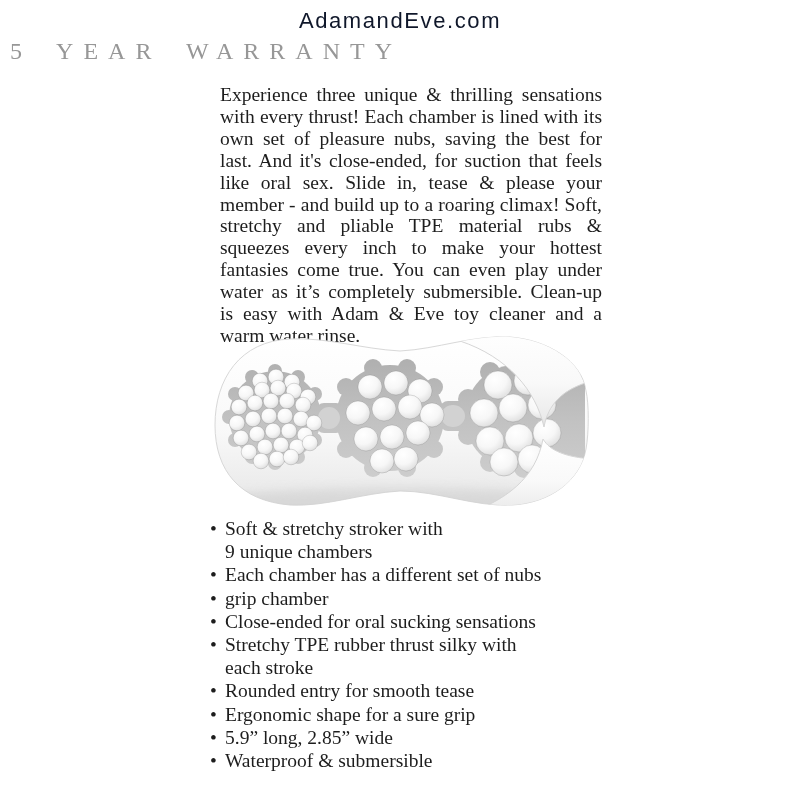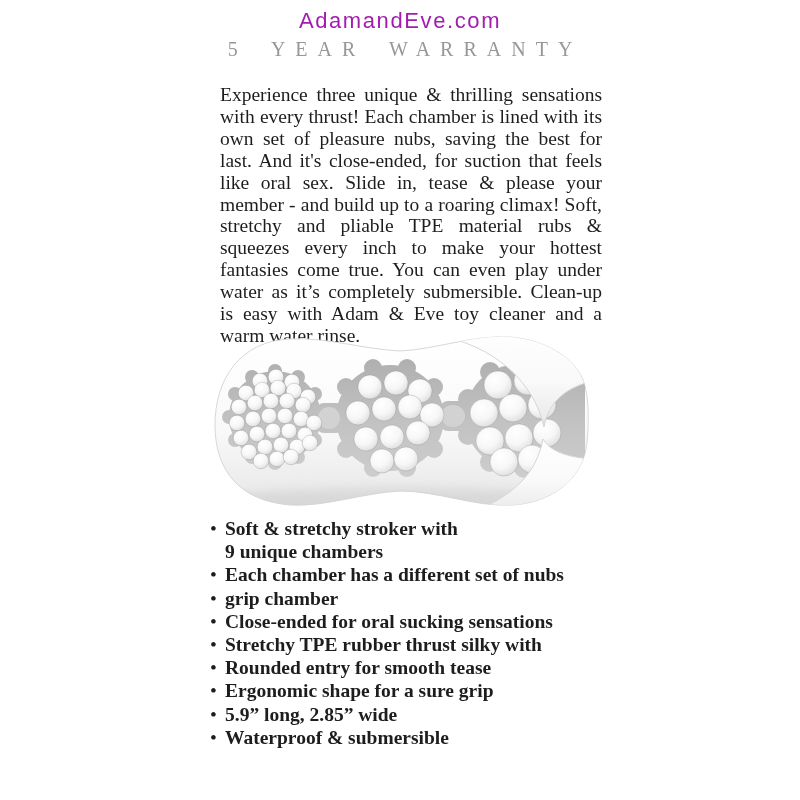--- a/index.html
+++ b/index.html
@@ -12,28 +12,28 @@
     font-family: "Liberation Serif", serif;
     color: #1d1d1d;
   }
   .site-header {
     position: absolute;
     top: 8px; left: 0; width: 800px;
     text-align: center;
     font-family: "Liberation Sans", sans-serif;
     font-size: 22px;
     letter-spacing: 1.6px;
-    color: #a21caf;
+    color: #0f172a;
   }
   .warranty {
     position: absolute;
     top: 38px; left: 0; width: 800px;
-    text-align: center;
+    text-align: left;
     font-family: "Liberation Serif", serif;
-    font-size: 20px;
+    font-size: 24px;
     color: #979797;
     letter-spacing: 10px;
     word-spacing: 9px;
     padding-left: 10px;
     box-sizing: border-box;
     white-space: nowrap;
   }
   .description {
     position: absolute;
     top: 84px; left: 220px; width: 382px;
@@ -48,21 +48,21 @@
     width: 380px; height: 180px;
   }
   .features {
     position: absolute;
     top: 517px; left: 210px; width: 388px;
     font-size: 19.5px;
     line-height: 23.2px;
   }
   .feat-item { display: flex; }
   .feat-marker { flex: none; width: 15px; }
-  .feat-lines { flex: 1; font-weight: bold; }
+  .feat-lines { flex: 1; }
   .feat-line { display: block; }
 </style>
 </head>
 <body>
 
 <div class="canvas">
 
   <div class="site-header">AdamandEve.com</div>
 
   <div class="warranty">5 YEAR WARRANTY</div>
@@ -245,20 +245,21 @@
       <span class="feat-marker">•</span>
       <span class="feat-lines">
         <span class="feat-line">Close-ended for oral sucking sensations</span>
       </span>
     </div>
 
     <div class="feat-item">
       <span class="feat-marker">•</span>
       <span class="feat-lines">
         <span class="feat-line">Stretchy TPE rubber thrust silky with</span>
+        <span class="feat-line">each stroke</span>
       </span>
     </div>
 
     <div class="feat-item">
       <span class="feat-marker">•</span>
       <span class="feat-lines">
         <span class="feat-line">Rounded entry for smooth tease</span>
       </span>
     </div>
 

